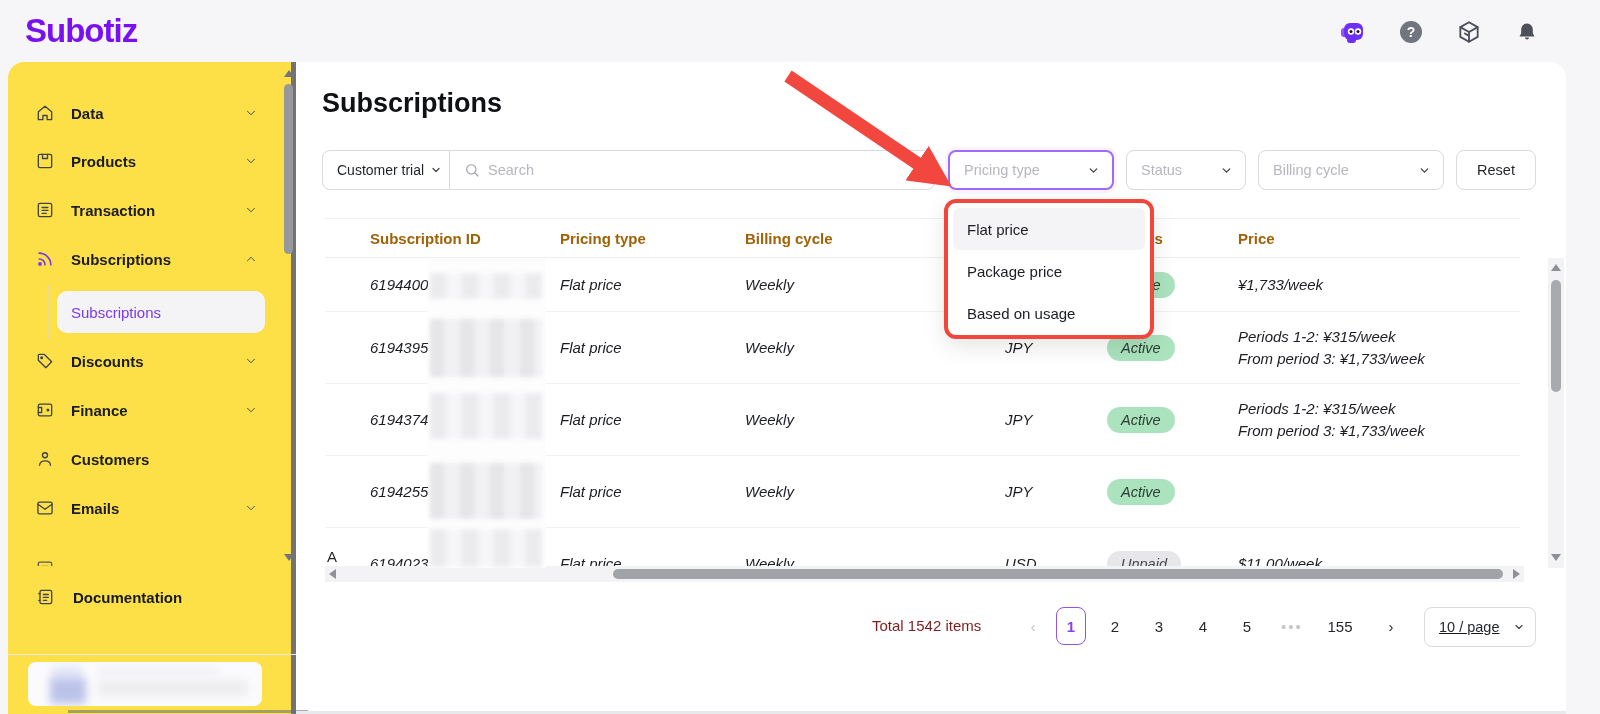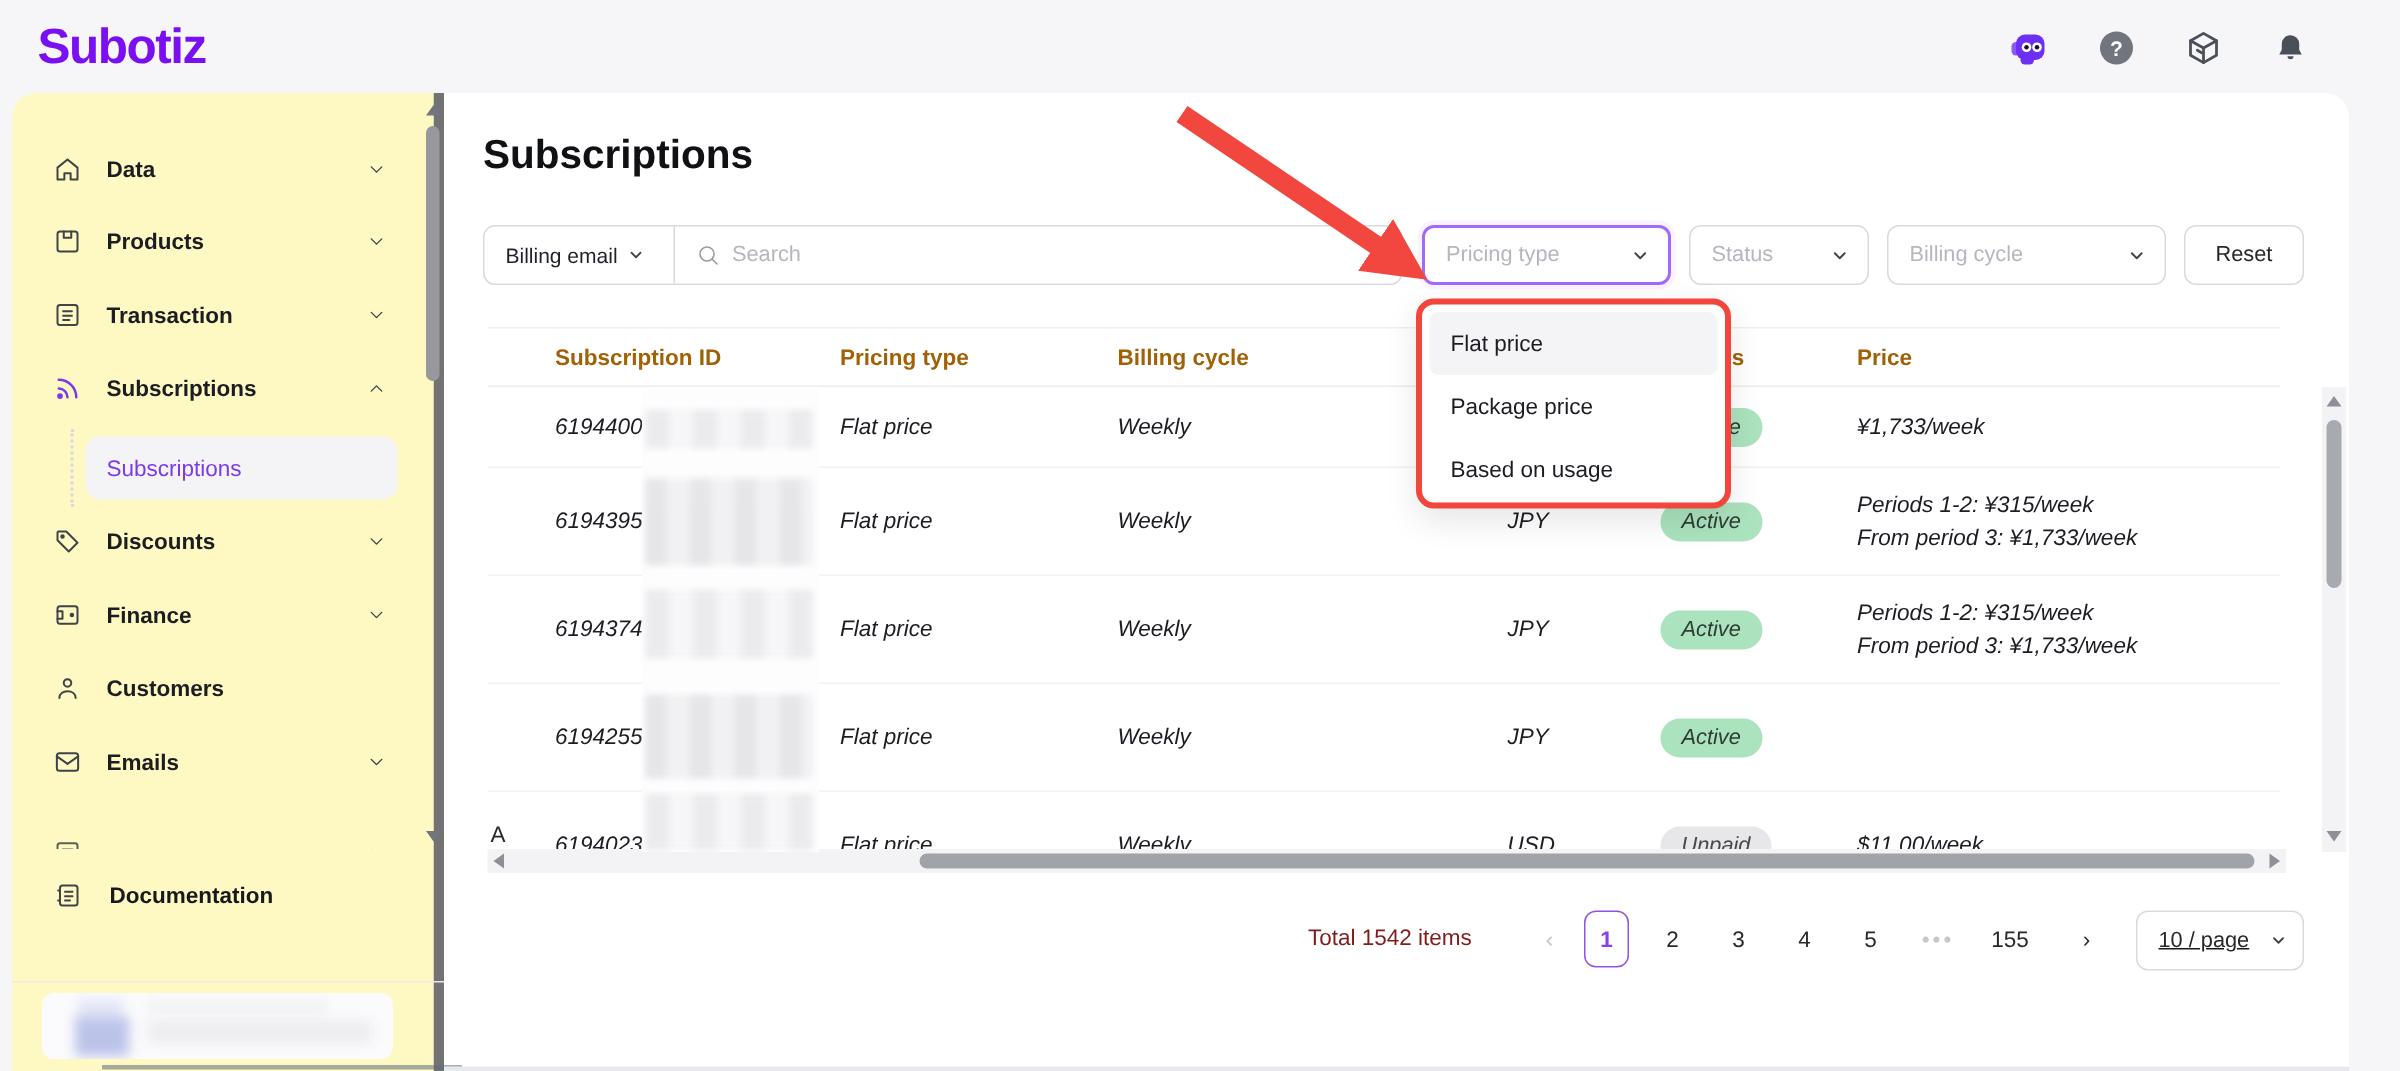--- a/index.html
+++ b/index.html
@@ -9,21 +9,21 @@
 
   
   #topbar { left:0; top:0; width:1600px; height:62px; background:#f6f6f8; }
   #logo { left:25px; top:12px; font-size:33px; font-weight:800; letter-spacing:-1px; color:#7a10f2; }
   .top-icon { top:17px; width:30px; height:30px; display:flex; align-items:center; justify-content:center; cursor:pointer; }
 
   
   #card { left:8px; top:62px; width:1558px; height:652px; background:#ffffff; border-radius:16px 16px 0 0; }
 
   
-  #sidebar { left:0; top:0; width:288px; height:652px; border-right:7px solid #737373; border-radius:16px 0 0 0; background:#fef9c3; }
+  #sidebar { left:0; top:0; width:288px; height:652px; border-right:5px solid #737373; border-radius:16px 0 0 0; background:#fde047; }
   #nav-scroll { left:0; top:0; width:288px; height:504px; overflow:hidden; }
   .nav-item { left:18px; width:240px; height:40px; display:flex; align-items:center; cursor:pointer; }
   .nav-item .nico { width:20px; height:20px; margin-left:9px; flex:0 0 auto; }
   .nav-item .nlabel { margin-left:16px; font-size:15px; font-weight:600; color:#1b1d22; }
   .nav-item .nchev { margin-left:auto; margin-right:8px; width:14px; height:14px; }
   .nav-sub { left:49px; top:229px; width:208px; height:42px; background:#f4f4f6; border-radius:10px; display:flex; align-items:center; cursor:pointer; }
   .nav-sub span { margin-left:14px; font-size:15px; color:#7c3aed; }
   #sub-dots { left:39px; top:224px; width:0; height:52px; border-left:2px dotted #d8d8dd; }
   svg.stroke { fill:none; stroke:#3f434a; stroke-width:1.6; stroke-linecap:round; stroke-linejoin:round; }
   svg.purple { stroke:#7c3aed; }
@@ -279,21 +279,21 @@
         <div class="b1"></div>
         <div class="b4"></div>
         <div class="b3"></div>
     </div>
   </div>
 
   <div id="main-title" class="abs">Subscriptions</div>
 
   <div id="search-combo" class="ctl abs">
     <div id="search-cat">
-      <span>Billing email</span>
+      <span>Customer trial</span>
       <svg class="stroke" width="12" height="12" viewBox="0 0 24 24" style="stroke-width:2.4">
           <polyline points="6,9 12,15 18,9"></polyline>
         </svg>
     </div>
     <div id="search-box">
       <svg class="stroke" width="16" height="16" viewBox="0 0 24 24" style="margin:0 8px 0 14px; stroke:#9a9aa2">
           <circle cx="11" cy="11" r="7"></circle>
           <path d="M16.5 16.5L21 21"></path>
         </svg>
       <input type="text" placeholder="Search" style="">

